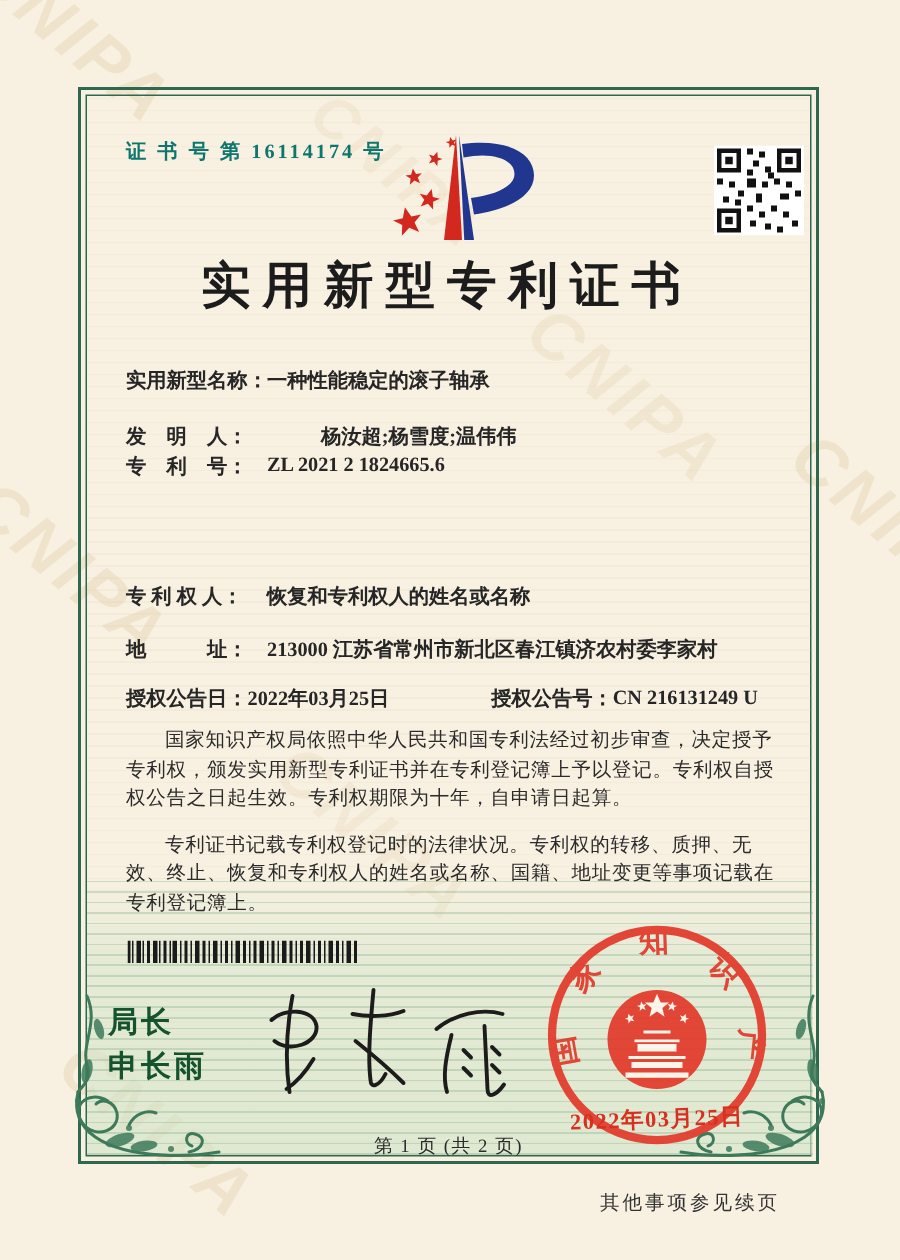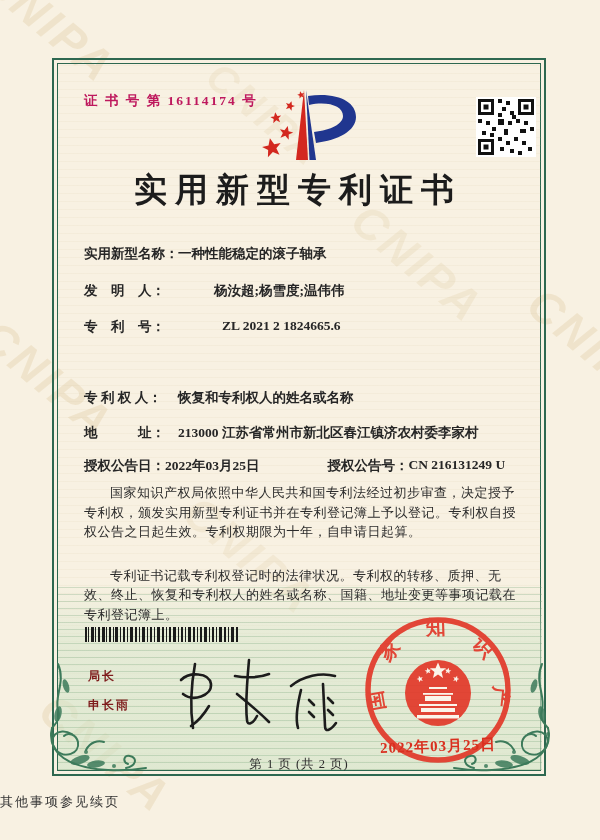--- a/index.html
+++ b/index.html
@@ -24,48 +24,48 @@
            background:repeating-linear-gradient(0deg, rgba(205,188,150,.10) 0 1px, transparent 1px 8px);
            pointer-events:none;}
   
   .guilloche{position:absolute;left:58px;top:582px;width:484px;height:188px;
              background:
                repeating-linear-gradient(0deg, rgba(110,160,115,.28) 0 1px, transparent 1px 7px),
                linear-gradient(180deg, rgba(220,234,210,0) 0%, rgba(214,230,204,.55) 30%, rgba(210,228,200,.65) 100%);
              pointer-events:none;}
 
   .certno{position:absolute;left:84px;top:92px;font-size:13.5px;font-weight:bold;
-          letter-spacing:2px;color:#be185d;}
+          letter-spacing:2px;color:#0f766e;}
 
   .title{position:absolute;left:52px;top:168px;width:492px;text-align:center;
          font-size:33px;font-weight:bold;letter-spacing:8px;color:#1c1c1c;}
   .frow{position:absolute;left:84px;display:flex;font-size:13.5px;font-weight:600;
         color:#262626;white-space:nowrap;}
   .frow .lbl{width:80px;flex:0 0 auto;}
   .frow .lbl2{margin-left:68px;}
   .paras{position:absolute;left:84px;top:483px;width:436px;font-size:13px;
          line-height:19.5px;color:#2b2b2b;letter-spacing:.5px;}
   .paras p{margin:0;text-indent:2em;}
-  .paras p + p{margin-top:24px;}
+  .paras p + p{margin-top:11px;}
 
   .barcode{position:absolute;left:85px;top:627px;}
 
-  .director{position:absolute;left:88px;font-family:"Liberation Sans", sans-serif;
-            font-weight:bold;font-size:12px;color:#7f1d1d;letter-spacing:2px;}
+  .director{position:absolute;left:72px;font-family:"Liberation Sans", sans-serif;
+            font-weight:bold;font-size:20px;color:#14532d;letter-spacing:2px;}
   .d1{top:668px;} .d2{top:697px;}
   .signature{position:absolute;left:165px;top:646px;}
 
   .seal{position:absolute;left:353px;top:605px;opacity:.93;}
   .sealdate{position:absolute;left:356px;top:737px;width:164px;text-align:center;
             color:#d92f1f;font-weight:bold;font-size:15px;letter-spacing:1px;
             transform:rotate(-2deg);font-family:"Liberation Serif", serif;}
 
   .pageinfo{position:absolute;left:52px;top:756px;width:494px;text-align:center;
             font-size:12.5px;color:#2b2b2b;letter-spacing:1px;}
-  .contnote{position:absolute;left:0;top:793px;width:520px;text-align:left;
+  .contnote{position:absolute;left:0;top:793px;width:520px;text-align:right;
             font-size:13px;color:#333;letter-spacing:2px;}
 
   .logo{position:absolute;left:246px;top:86px;}
   .qr{position:absolute;left:476px;top:97px;}
   .orn{position:absolute;pointer-events:none;}
   .orn-bl{left:28px;top:662px;}
   .orn-br{right:28px;top:662px;transform:scaleX(-1);}
 </style>
 </head>
 <body>
@@ -150,21 +150,21 @@
   <div class="title">实用新型专利证书</div>
 
   <div class="frow" style="top:245px;">
     <span class="lbl" style="width:94px;">实用新型名称：</span>
     <span>一种性能稳定的滚子轴承</span>
   </div>
   <div class="frow" style="top:282px;gap:36px;">
     <span class="lbl" style="width:94px;">发　明　人：</span>
     <span>杨汝超;杨雪度;温伟伟</span>
   </div>
-  <div class="frow" style="top:318px;gap:44px;">
+  <div class="frow" style="top:302px;">
     <span class="lbl" style="width:94px;">专　利　号：</span>
     <span>ZL 2021 2 1824665.6</span>
   </div>
   <div class="frow" style="top:389px;">
     <span class="lbl" style="width:94px;">专 利 权 人：</span>
     <span>恢复和专利权人的姓名或名称</span>
   </div>
   <div class="frow" style="top:424px;">
     <span class="lbl" style="width:94px;">地　　　址：</span>
     <span>213000 江苏省常州市新北区春江镇济农村委李家村</span>

